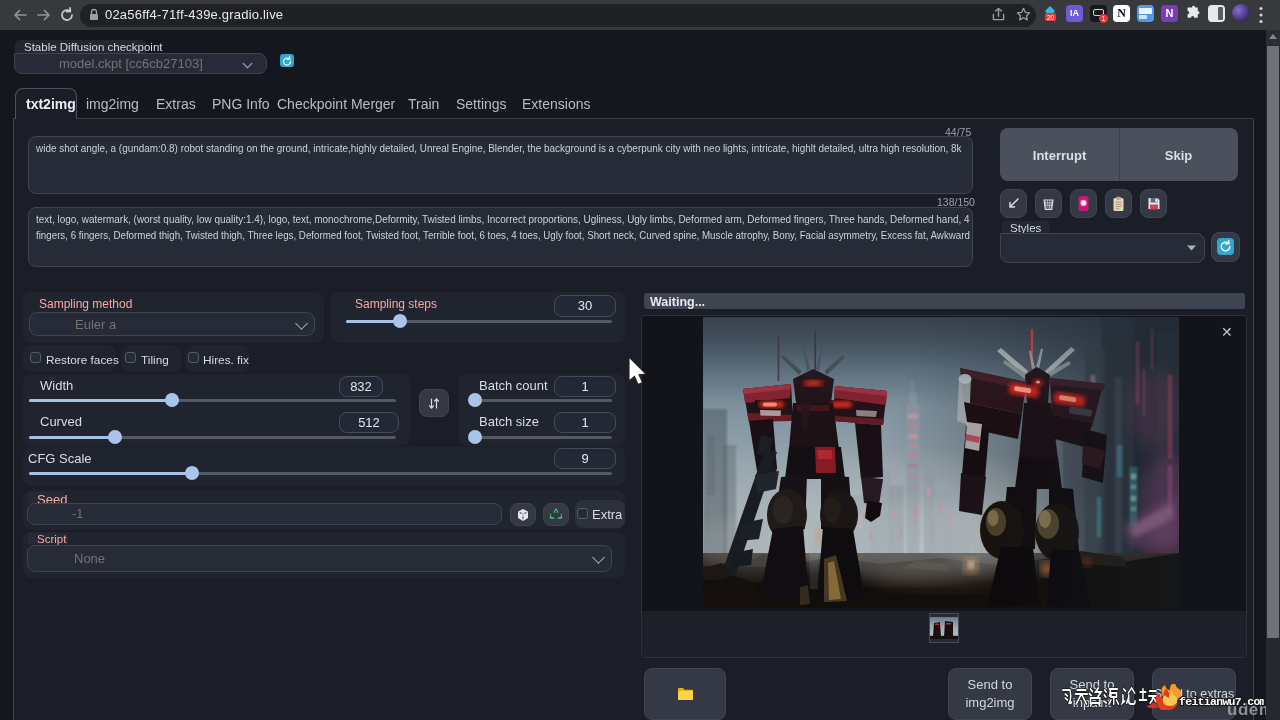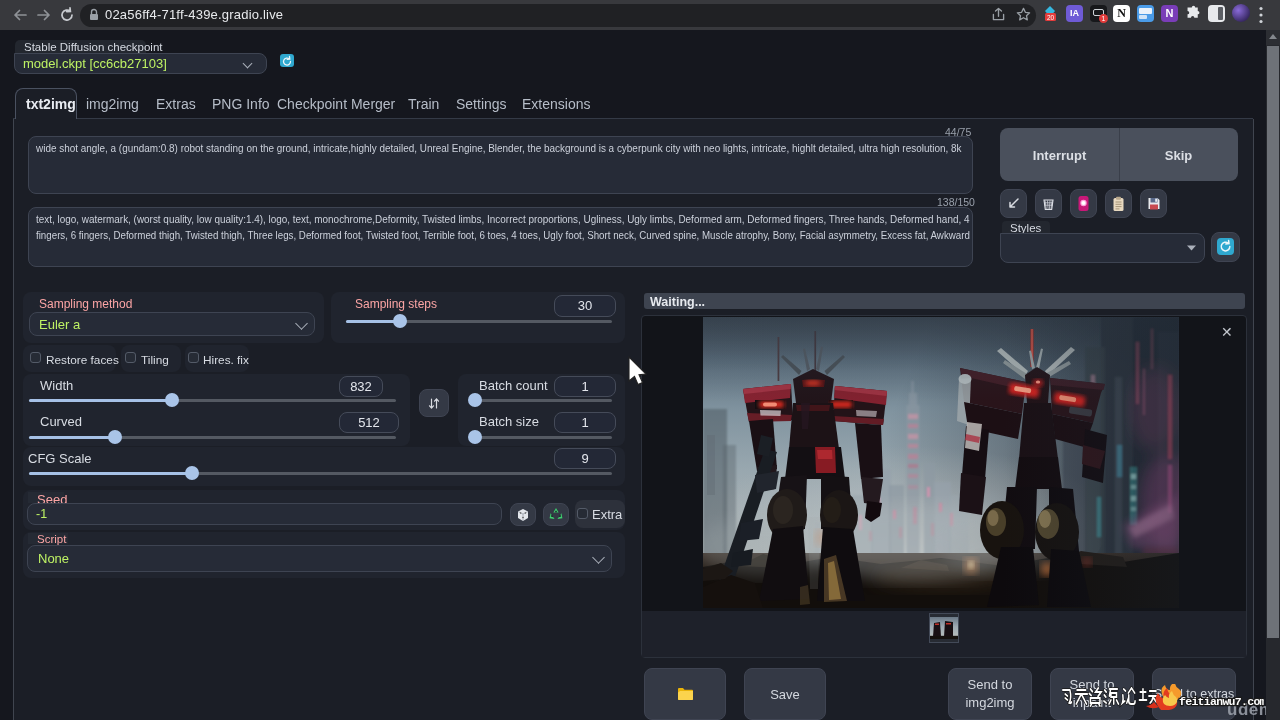--- a/index.html
+++ b/index.html
@@ -12,21 +12,21 @@
   #chrome { position:absolute; left:0; top:0; width:1280px; height:30px; background:#38393d; }
   #pill { position:absolute; left:80px; top:4px; width:956px; height:23px; border-radius:12px; background:#202124; }
   #url { position:absolute; left:105px; top:7px; font-size:13px; color:#e8eaed; letter-spacing:.2px; }
   .navic { position:absolute; top:5px; width:20px; height:20px; color:#9aa0a6; }
 
   
   #page { position:absolute; left:0; top:30px; width:1280px; height:690px; background:#15171e; }
 
   .inputbox { position:absolute; background:#262b37; border:1px solid #3e4452; border-radius:8px; }
   .lbl { position:absolute; font-size:12px; color:#fca5a5; }
-  .val { font-size:13px; color:#bef264; }
+  .val { font-size:13px; color:#737373;margin-left:36px; }
   .numbox { position:absolute; background:#232836; border:1px solid #454b59; border-radius:8px;
      font-size:13px; color:#e3e6ec; text-align:center; }
   .chev { position:absolute; width:9px; height:9px; border-right:1.6px solid #aab0ba; border-bottom:1.6px solid #aab0ba; transform:rotate(45deg); }
   .panel { position:absolute; background:#20242e; border-radius:8px; }
   .track { position:absolute; height:3px; background:#545962; border-radius:2px; }
   .fill  { position:absolute; height:3px; background:#a6c1e6; border-radius:2px; }
   .knob  { position:absolute; width:14px; height:14px; border-radius:50%; background:#a9c4e8; }
   .cb { position:absolute; width:11px; height:11px; background:#262b35; border:1px solid #545b68; border-radius:3px; }
   .btn { position:absolute; background:#343945; border:1px solid #3f4452; border-radius:8px;
       color:#d3d7de; font-size:13px; display:flex; align-items:center; justify-content:center; text-align:center; }
@@ -569,21 +569,20 @@
   <rect x="0" y="22" width="28" height="3" fill="#15100d"></rect>
   </svg>
     </div>
 
   <div class="btn" style="left:644px;top:668px;width:82px;height:52px">
       <svg width="17" height="14" viewBox="0 0 17 14">
         <path d="M1 2 a1 1 0 0 1 1-1 h4 l1.5 1.8 H15 a1 1 0 0 1 1 1 V12 a1 1 0 0 1 -1 1 H2 a1 1 0 0 1 -1-1 z" fill="#eab308"></path>
         <path d="M1 5.5 L3 4 h13 v8 a1 1 0 0 1 -1 1 H2 a1 1 0 0 1 -1-1 z" fill="#fbd34d"></path>
       </svg>
     </div>
-  <div class="btn" style="left:744px;top:668px;width:82px;height:52px">Save</div>
   <div class="btn" style="left:948px;top:668px;width:84px;height:52px;line-height:18px">Send to<br>img2img</div>
   <div class="btn" style="left:1050px;top:668px;width:84px;height:52px;line-height:18px">Send to<br>inpaint</div>
   <div class="btn" style="left:1152px;top:668px;width:84px;height:52px;font-size:12.5px">Send to extras</div>
 
   <div class="abs" style="left:1227px;top:700px;font-size:17px;color:#989da7;opacity:.9;font-weight:bold;letter-spacing:.5px">udemy</div>
 
   <svg class="abs" style="left:1062px;top:684px" width="202" height="26" viewBox="0 0 202 26">
     <g fill="none" stroke="#1a1a1a" stroke-width="3.4" stroke-linecap="round" transform="scale(0.79,1)">
       <path d="M1 6 h9 M10 6 q2.5 8 -1 13 q2 1 3 -1 M4 10 l3 2 M4 14 l3 2"></path>
       <path d="M19 6 h11 M17 10 h15 M24.5 10 l-6.5 10 M24.5 10 l6.5 10"></path>

